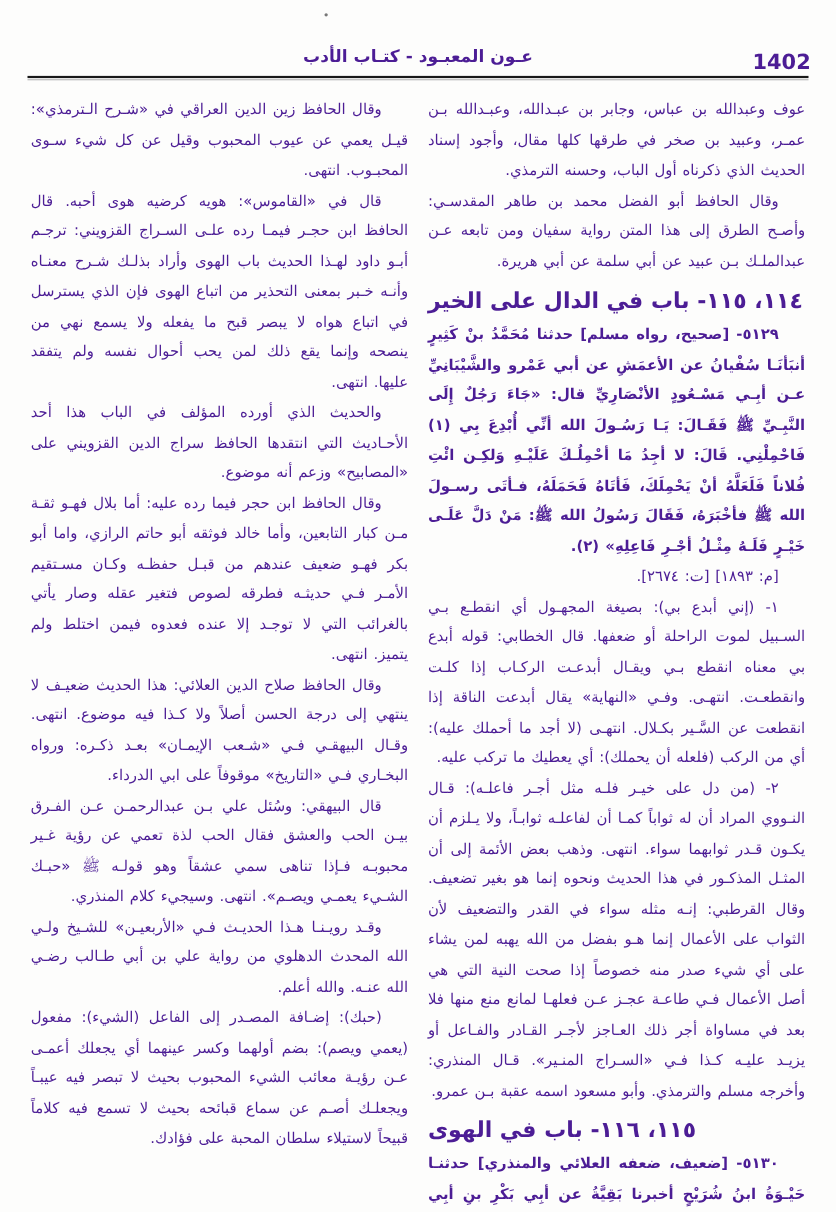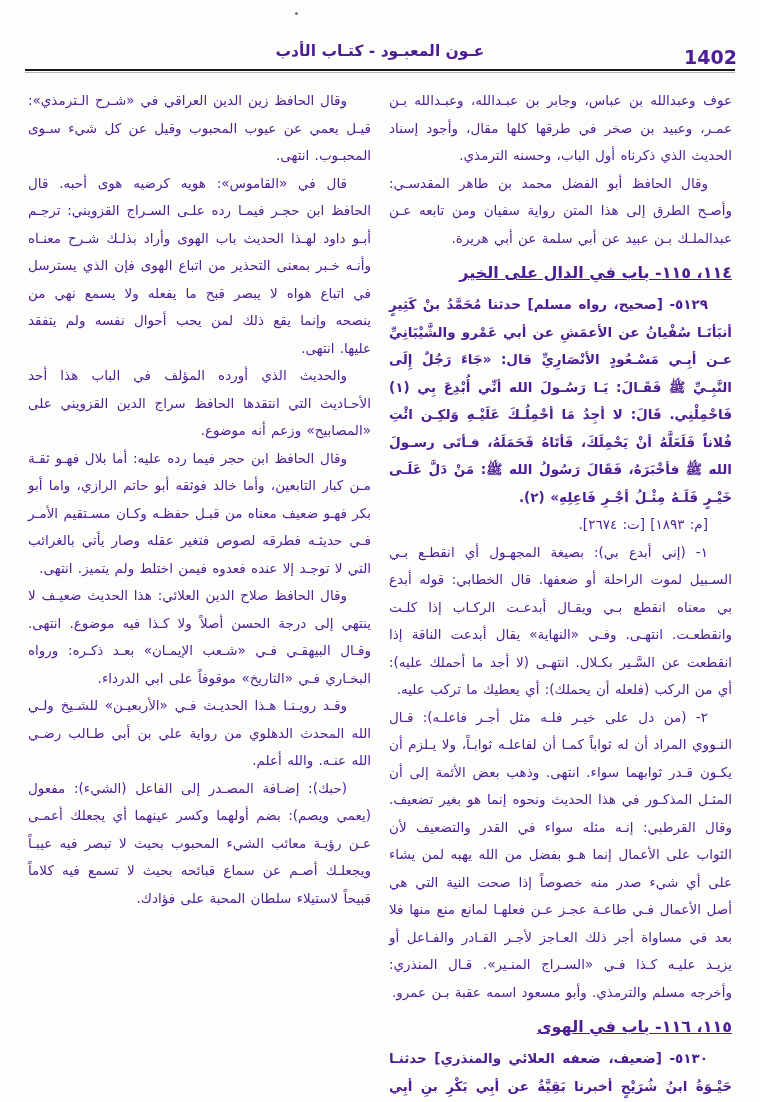--- a/index.html
+++ b/index.html
@@ -76,24 +76,23 @@
     font-size: 13.5px;
     line-height: 27.5px;
     text-align: justify;
     word-spacing: 1px;
   }
   .indent { text-indent: 24px; }
   .matn { font-weight: bold; }
   .bab {
     margin: 6px 0 3px;
     font-weight: bold;
-    font-size: 16px;
+    font-size: 20px;
     line-height: 30px;
-    text-align: right;
-    text-decoration: underline;
+    text-align: left;
   }
   .ref-line { text-indent: 24px; }
 </style>
 </head>
 <body>
 
 <div class="page">
   <div class="scan-dot"></div>
 
   <div class="header">
@@ -114,20 +113,21 @@
       <p class="para indent">١- (إني أبدع بي): بصيغة المجهـول أي انقطـع بـي السـبيل لموت الراحلة أو ضعفها. قال الخطابي: قوله أبدع بي معناه انقطع بـي ويقـال أبدعـت الركـاب إذا كلـت وانقطعـت. انتهـى. وفـي «النهاية» يقال أبدعت الناقة إذا انقطعت عن السَّـير بكـلال. انتهـى (لا أجد ما أحملك عليه): أي من الركب (فلعله أن يحملك): أي يعطيك ما تركب عليه.</p>
       <p class="para indent">٢- (من دل على خيـر فلـه مثل أجـر فاعلـه): قـال النـووي المراد أن له ثواباً كمـا أن لفاعلـه ثوابـاً، ولا يـلزم أن يكـون قـدر ثوابهما سواء. انتهى. وذهب بعض الأئمة إلى أن المثـل المذكـور في هذا الحديث ونحوه إنما هو بغير تضعيف. وقال القرطبي: إنـه مثله سواء في القدر والتضعيف لأن الثواب على الأعمال إنما هـو بفضل من الله يهبه لمن يشاء على أي شيء صدر منه خصوصاً إذا صحت النية التي هي أصل الأعمال فـي طاعـة عجـز عـن فعلهـا لمانع منع منها فلا بعد في مساواة أجر ذلك العـاجز لأجـر القـادر والفـاعل أو يزيـد عليـه كـذا فـي «السـراج المنـير». قـال المنذري: وأخرجه مسلم والترمذي. وأبو مسعود اسمه عقبة بـن عمرو.</p>
       <h2 class="bab">١١٥، ١١٦- باب في الهوى</h2>
       <p class="para indent matn">٥١٣٠- [ضعيف، ضعفه العلائي والمنذري] حدثنـا حَيْـوَةُ ابنُ شُرَيْحٍ أخبرنا بَقِيَّةُ عن أبِي بَكْرِ بنِ أبِي مَرْيَـمَ عـن خَـالِدِ بـنِ</p>
     </div>
 
     <div class="col">
       <p class="para indent">وقال الحافظ زين الدين العراقي في «شـرح الـترمذي»: قيـل يعمي عن عيوب المحبوب وقيل عن كل شيء سـوى المحبـوب. انتهى.</p>
       <p class="para indent">قال في «القاموس»: هويه كرضيه هوى أحبه. قال الحافظ ابن حجـر فيمـا رده علـى السـراج القزويني: ترجـم أبـو داود لهـذا الحديث باب الهوى وأراد بذلـك شـرح معنـاه وأنـه خـبر بمعنى التحذير من اتباع الهوى فإن الذي يسترسل في اتباع هواه لا يبصر قبح ما يفعله ولا يسمع نهي من ينصحه وإنما يقع ذلك لمن يحب أحوال نفسه ولم يتفقد عليها. انتهى.</p>
       <p class="para indent">والحديث الذي أورده المؤلف في الباب هذا أحد الأحـاديث التي انتقدها الحافظ سراج الدين القزويني على «المصابيح» وزعم أنه موضوع.</p>
-      <p class="para indent">وقال الحافظ ابن حجر فيما رده عليه: أما بلال فهـو ثقـة مـن كبار التابعين، وأما خالد فوثقه أبو حاتم الرازي، واما أبو بكر فهـو ضعيف معناه من قبـل حفظـه وكـان مسـتقيم الأمـر فـي حديثـه فطرقه لصوص فتغير عقله وصار يأتي بالغرائب التي لا توجـد إلا عنده فعدوه فيمن اختلط ولم يتميز. انتهى.</p>
+      <p class="para indent">وقال الحافظ ابن حجر فيما رده عليه: أما بلال فهـو ثقـة مـن كبار التابعين، وأما خالد فوثقه أبو حاتم الرازي، واما أبو بكر فهـو ضعيف عندهم من قبـل حفظـه وكـان مسـتقيم الأمـر فـي حديثـه فطرقه لصوص فتغير عقله وصار يأتي بالغرائب التي لا توجـد إلا عنده فعدوه فيمن اختلط ولم يتميز. انتهى.</p>
       <p class="para indent">وقال الحافظ صلاح الدين العلائي: هذا الحديث ضعيـف لا ينتهي إلى درجة الحسن أصلاً ولا كـذا فيه موضوع. انتهى. وقـال البيهقـي فـي «شـعب الإيمـان» بعـد ذكـره: ورواه البخـاري فـي «التاريخ» موقوفاً على ابي الدرداء.</p>
+      <p class="para indent">قال البيهقي: وسُئل علي بـن عبدالرحمـن عـن الفـرق بيـن الحب والعشق فقال الحب لذة تعمي عن رؤية غـير محبوبـه فـإذا تناهى سمي عشقاً وهو قولـه ﷺ «حبـك الشـيء يعمـي ويصـم». انتهى. وسيجيء كلام المنذري.</p>
       <p class="para indent">وقـد رويـنـا هـذا الحديـث فـي «الأربعيـن» للشـيخ ولـي الله المحدث الدهلوي من رواية علي بن أبي طـالب رضـي الله عنـه. والله أعلم.</p>
       <p class="para indent">(حبك): إضـافة المصـدر إلى الفاعل (الشيء): مفعول (يعمي ويصم): بضم أولهما وكسر عينهما أي يجعلك أعمـى عـن رؤيـة معائب الشيء المحبوب بحيث لا تبصر فيه عيبـاً ويجعلـك أصـم عن سماع قبائحه بحيث لا تسمع فيه كلاماً قبيحاً لاستيلاء سلطان المحبة على فؤادك.</p>
     </div>
 
   </div>
 </div>
 
 </body></html>

